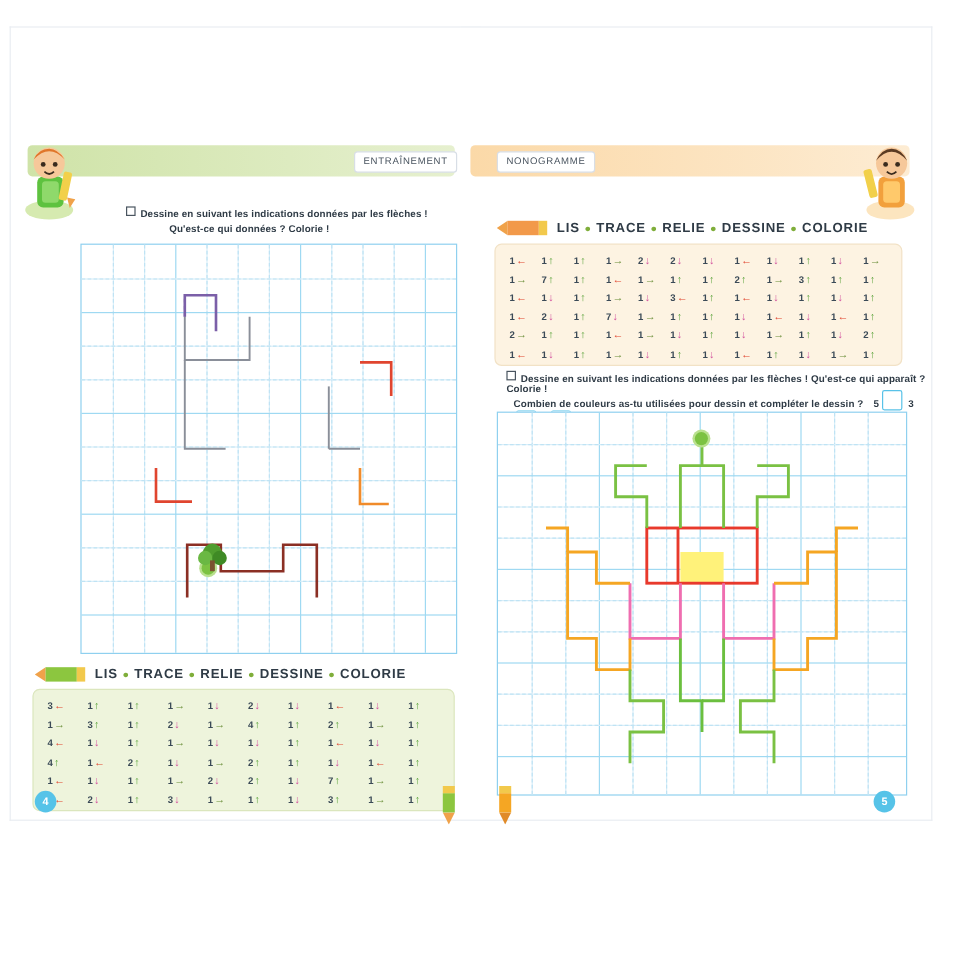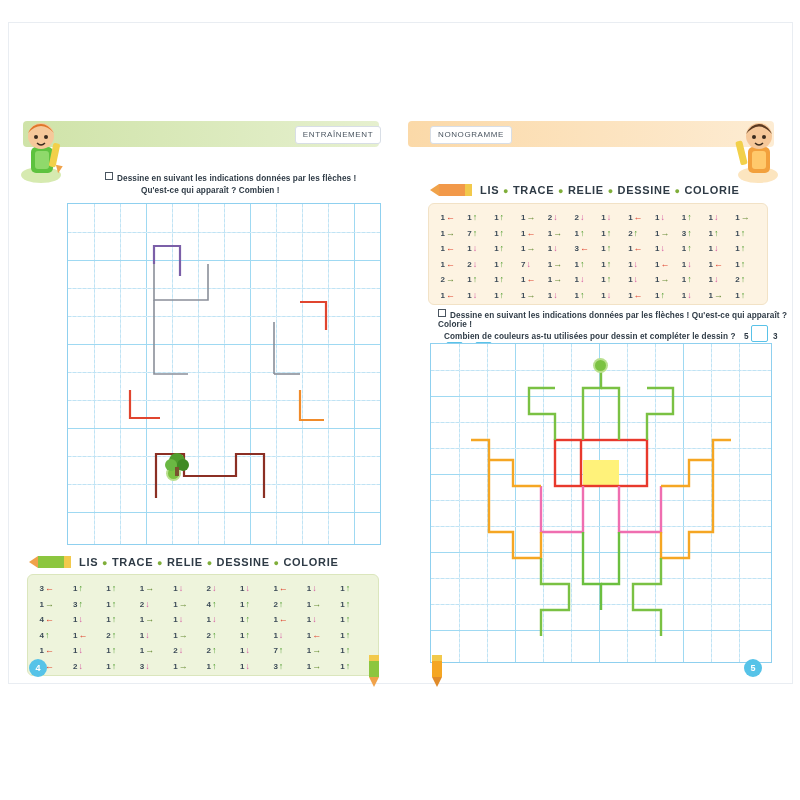--- a/index.html
+++ b/index.html
@@ -7,21 +7,21 @@
     width:800px;height:800px;background:#ffffff;
     font-family:"Liberation Sans", sans-serif;
     overflow:hidden;position:relative;
   }
   .page{position:absolute;left:0;top:0;width:800px;height:800px;}
 
   
   .spread{position:absolute;left:8px;top:22px;width:784px;height:660px;}
   .leaf{position:absolute;top:0;width:392px;height:660px;background:#fff;}
   .leaf.left{left:0;border:1px solid #e9edf2;border-right:none;}
-  .leaf.right{left:392px;border:1px solid #e9edf2;border-left:none;}
+  .leaf.right{left:376px;border:1px solid #e9edf2;border-left:none;}
 
   
   .banner{position:absolute;top:98px;height:26px;border-radius:4px;}
   .banner.green{left:14px;width:356px;background:linear-gradient(to right,#cfe3a8,#e6f0cf);}
   .banner.orange{left:400px;width:366px;background:linear-gradient(to right,#fbd9a8,#fdecd3);}
   .banner-tag{
     position:absolute;top:103px;height:16px;line-height:16px;
     background:#ffffff;border:1px solid #d8dee6;border-radius:3px;
     font-size:8px;letter-spacing:.6px;color:#4a5560;text-align:center;
   }
@@ -92,21 +92,21 @@
           <circle cx="31" cy="20" r="2" fill="#3a2b1e"></circle>
           <path d="M22 26 q4 4 8 0" stroke="#3a2b1e" stroke-width="1.4" fill="none"></path>
           <rect x="36" y="26" width="7" height="24" rx="2" fill="#f2d04a" transform="rotate(12 39 38)"></rect>
           <path d="M40 48 l4 8 l3 -8z" fill="#f0a24a" transform="rotate(12 42 52)"></path>
         </svg>
       </div>
 
       <div class="instr" style="left:96px;top:149px;">
         <span class="sq"></span><span>Dessine en suivant les indications données par les flèches !</span>
       </div>
-      <div class="instr" style="left:132px;top:163px;">Qu'est-ce qui apparaît ? Combien !</div>
+      <div class="instr" style="left:132px;top:163px;">Qu'est-ce qui données ? Colorie !</div>
 
       <div class="gridbox" style="left:58px;top:180px;width:312px;height:340px;">
         <div class="gridline dash-v" style="left:26px;top:0;height:340px;"></div>
         <div class="gridline dash-v" style="left:52px;top:0;height:340px;"></div>
         <div class="gridline heavy-v" style="left:78px;top:0;height:340px;"></div>
         <div class="gridline dash-v" style="left:104px;top:0;height:340px;"></div>
         <div class="gridline dash-v" style="left:130px;top:0;height:340px;"></div>
         <div class="gridline dash-v" style="left:156px;top:0;height:340px;"></div>
         <div class="gridline heavy-v" style="left:182px;top:0;height:340px;"></div>
         <div class="gridline dash-v" style="left:208px;top:0;height:340px;"></div>

